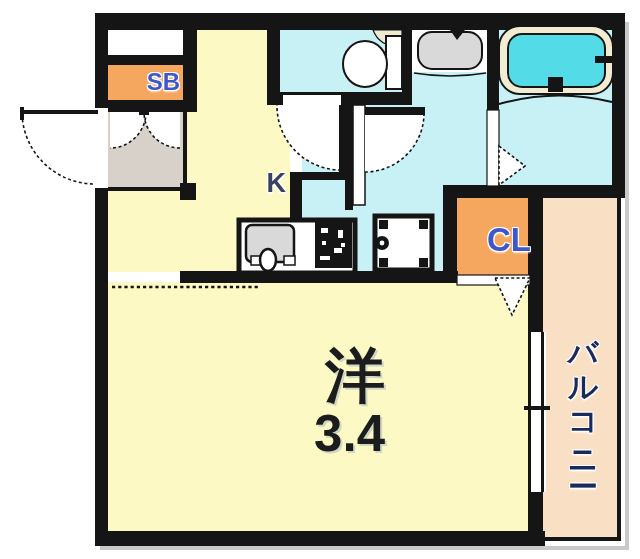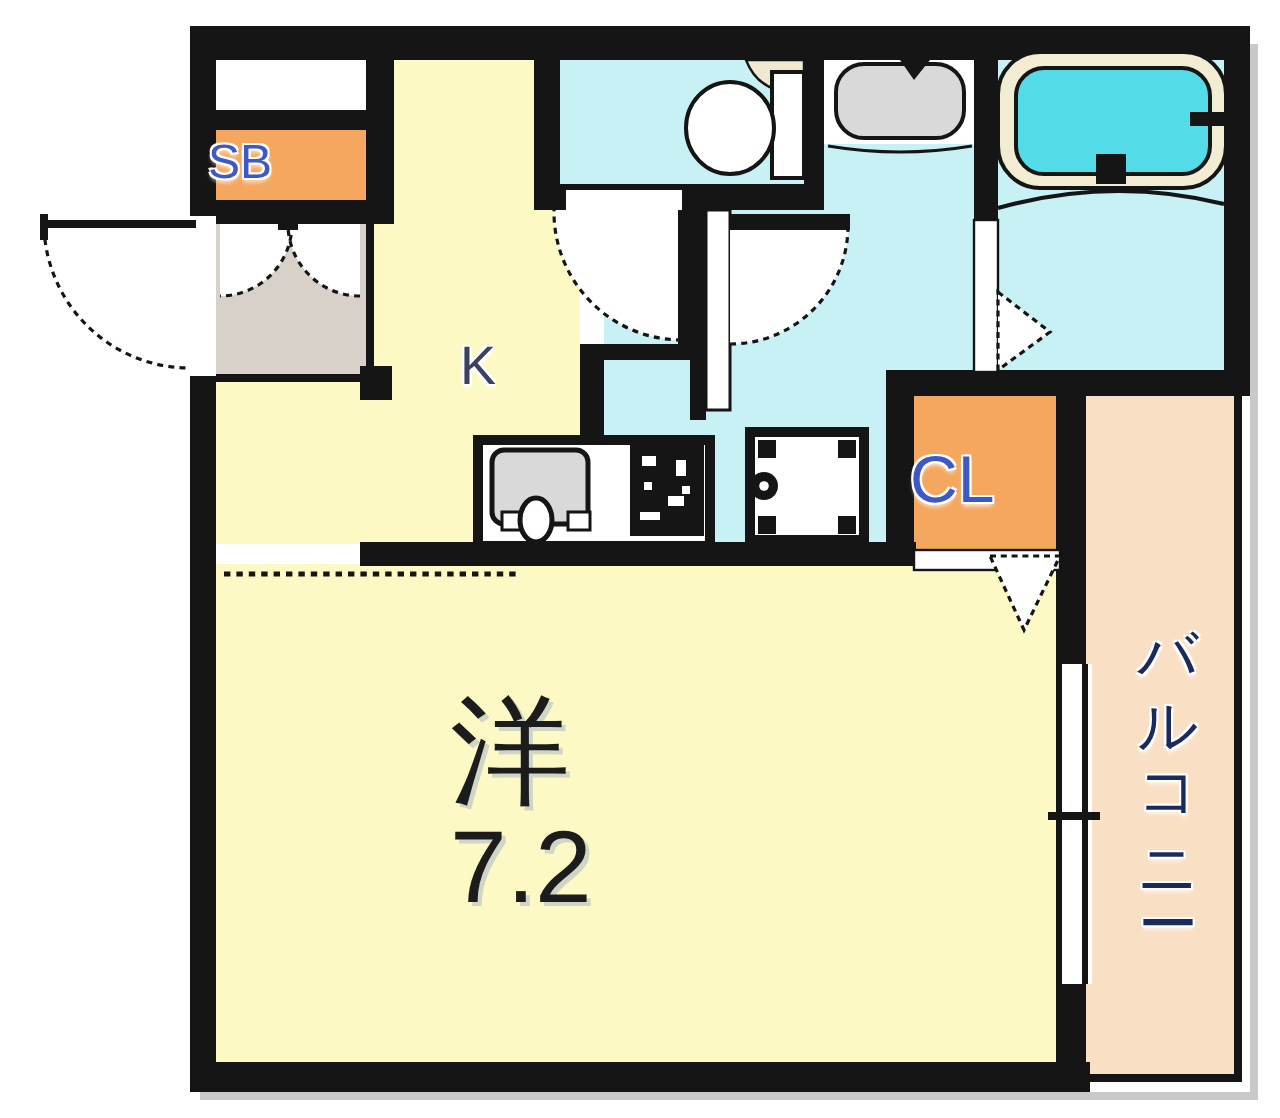--- a/index.html
+++ b/index.html
@@ -13,21 +13,21 @@
   .tubw{fill:var(--tub-water);}
   .rim{fill:var(--tub-rim);}
   .org{fill:var(--unit-orange);}
   .pch{fill:var(--balcony-peach);}
   .gry{fill:var(--genkan-gray);}
   .fgr{fill:var(--fixture-gray);}
   .bge{fill:var(--toilet-beige);}
   .shd{fill:var(--shadow-gray);}
   .oln{stroke:var(--wall);fill:none;}
   .dsh{stroke:var(--wall);fill:none;stroke-width:1.6;stroke-dasharray:3 2.6;}
-  .lbl{position:absolute;text-align:left;font-weight:normal;white-space:nowrap;
+  .lbl{position:absolute;text-align:right;font-weight:bold;white-space:nowrap;
        text-shadow:-1px -1px 0 #fff,1px -1px 0 #fff,-1px 1px 0 #fff,1px 1px 0 #fff,0 2px 2px rgba(255,255,255,.8);}
   #sb-label{left:104px;top:68px;width:76px;font-size:24px;color:var(--label-blue);}
   #k-label{left:230px;top:168px;width:56px;font-size:27px;color:var(--label-slate);}
   #cl-label{left:455px;top:221px;width:76px;font-size:33px;color:var(--label-blue);}
   #room-type-label{left:225px;top:336px;width:160px;font-size:60px;color:var(--label-dark);
        text-shadow:2px 2px 0 rgba(70,110,200,.25);}
   #room-size-label{left:225px;top:404px;width:160px;font-size:51px;color:var(--label-dark);
        text-shadow:2px 2px 0 rgba(70,110,200,.25);}
   #balcony-label{left:561px;top:294px;height:180px;width:42px;font-size:30px;letter-spacing:4px;
        color:var(--label-navy);writing-mode:vertical-rl;}
@@ -189,15 +189,15 @@
     <circle class="wht" cx="382" cy="243" r="2.4"></circle>
   </g>
 
   <path d="M112,287 H260" stroke="var(--wall)" stroke-width="2.6" stroke-dasharray="3.2 3" fill="none"></path>
 </svg>
 
   <div class="lbl" id="sb-label">SB</div>
   <div class="lbl" id="k-label">K</div>
   <div class="lbl" id="cl-label">CL</div>
   <div class="lbl" id="room-type-label">洋</div>
-  <div class="lbl" id="room-size-label">7.2</div>
+  <div class="lbl" id="room-size-label">3.4</div>
   <div class="lbl" id="balcony-label">バルコニー</div>
 </div>
 
 </body></html>

